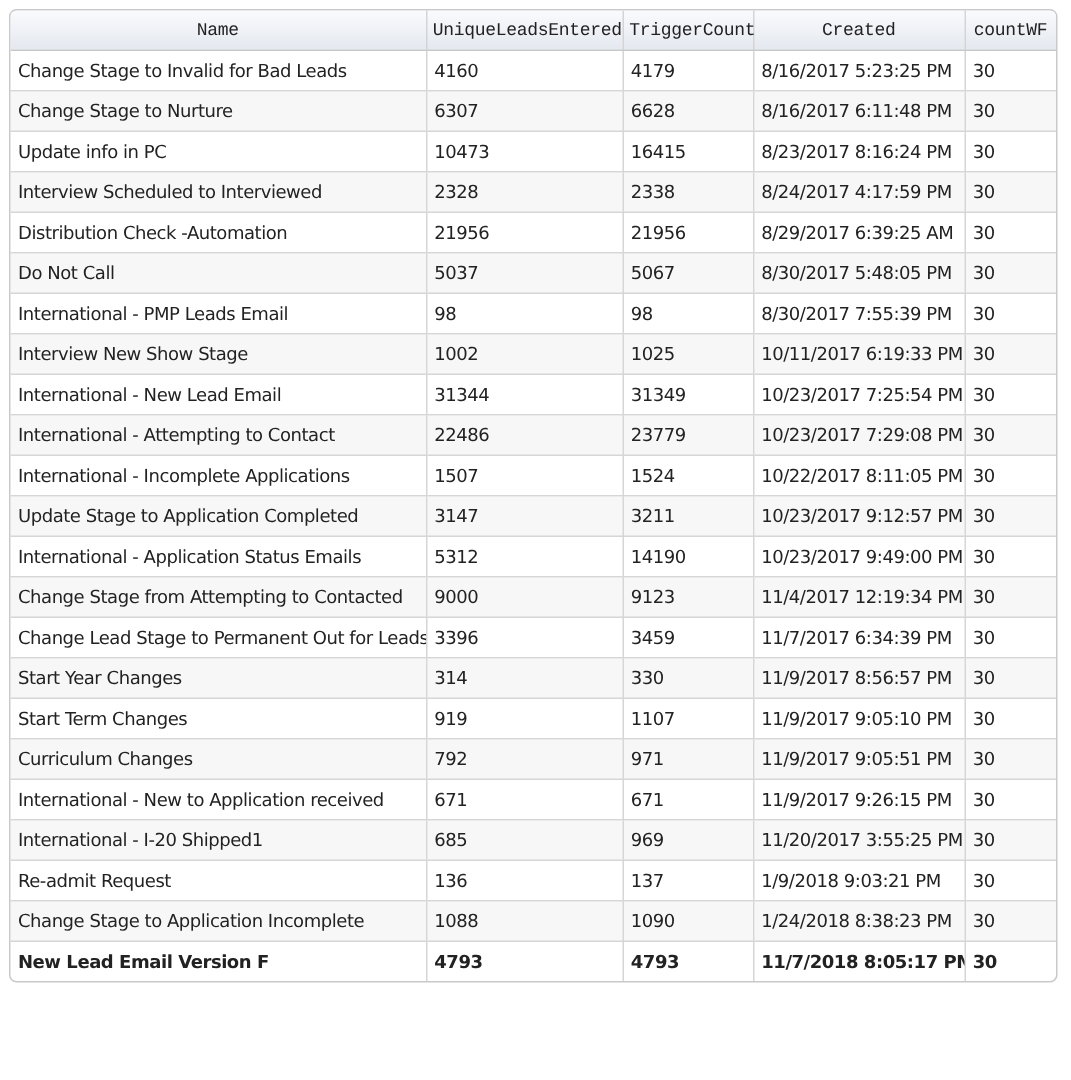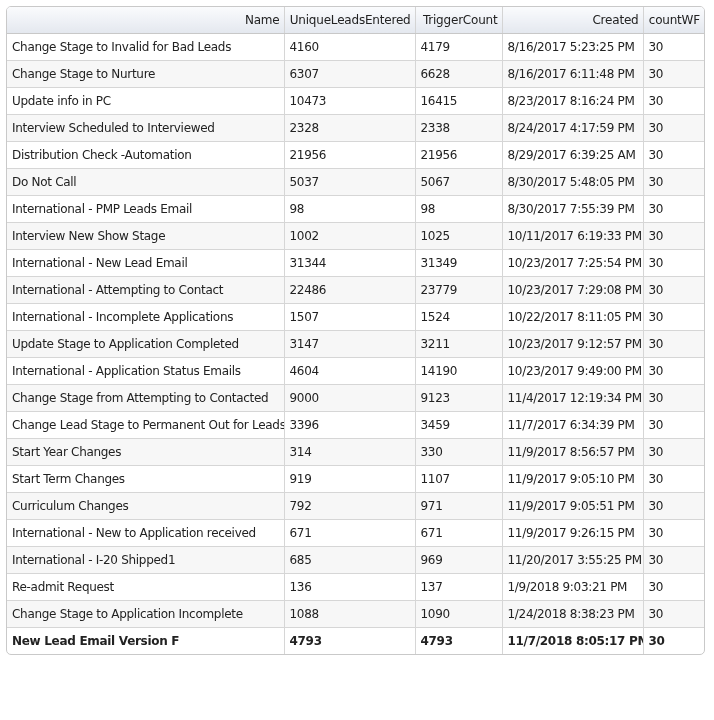--- a/index.html
+++ b/index.html
@@ -9,24 +9,24 @@
       border: 1px solid #c9c9c9; border-radius: 5px; overflow: hidden;
       background: #fff;
     }
     table {
       border-collapse: collapse; width: 697px; table-layout: fixed;
       font-family: "DejaVu Sans", sans-serif; font-size: 12px; color: #222;
     }
     col.c1 { width: 277px; } col.c2 { width: 131px; } col.c3 { width: 87px; }
     col.c4 { width: 141px; } col.c5 { width: 61px; }
     th {
-      height: 26px; font-weight: normal; text-align: right; color: #222;
+      height: 26px; font-weight: normal; text-align: center; color: #222;
       background: linear-gradient(#fafbfd, #e4e8ef);
       border-right: 1px solid #d4d4d4; border-bottom: 1px solid #c8c8c8;
-      padding: 0 4px; white-space: nowrap; letter-spacing: -0.2px;
+      padding: 0 4px; white-space: nowrap; letter-spacing: -0.2px; font-family: Liberation Mono, monospace;
     }
     th:last-child { border-right: none; }
     td {
       height: 26px; padding: 0 5px; white-space: nowrap; overflow: hidden;
       border-right: 1px solid #d6d6d6; border-bottom: 1px solid #d6d6d6;
       letter-spacing: -0.3px;
     }
     td:last-child { border-right: none; }
     tr:last-child td { border-bottom: none; font-weight: bold; }
     tbody tr:nth-child(even) td { background: #f7f7f7; }
@@ -132,21 +132,21 @@
         </tr>
         <tr>
           <td>Update Stage to Application Completed</td>
           <td>3147</td>
           <td>3211</td>
           <td>10/23/2017 9:12:57 PM</td>
           <td>30</td>
         </tr>
         <tr>
           <td>International - Application Status Emails</td>
-          <td>4604</td>
+          <td>5312</td>
           <td>14190</td>
           <td>10/23/2017 9:49:00 PM</td>
           <td>30</td>
         </tr>
         <tr>
           <td>Change Stage from Attempting to Contacted</td>
           <td>9000</td>
           <td>9123</td>
           <td>11/4/2017 12:19:34 PM</td>
           <td>30</td>

